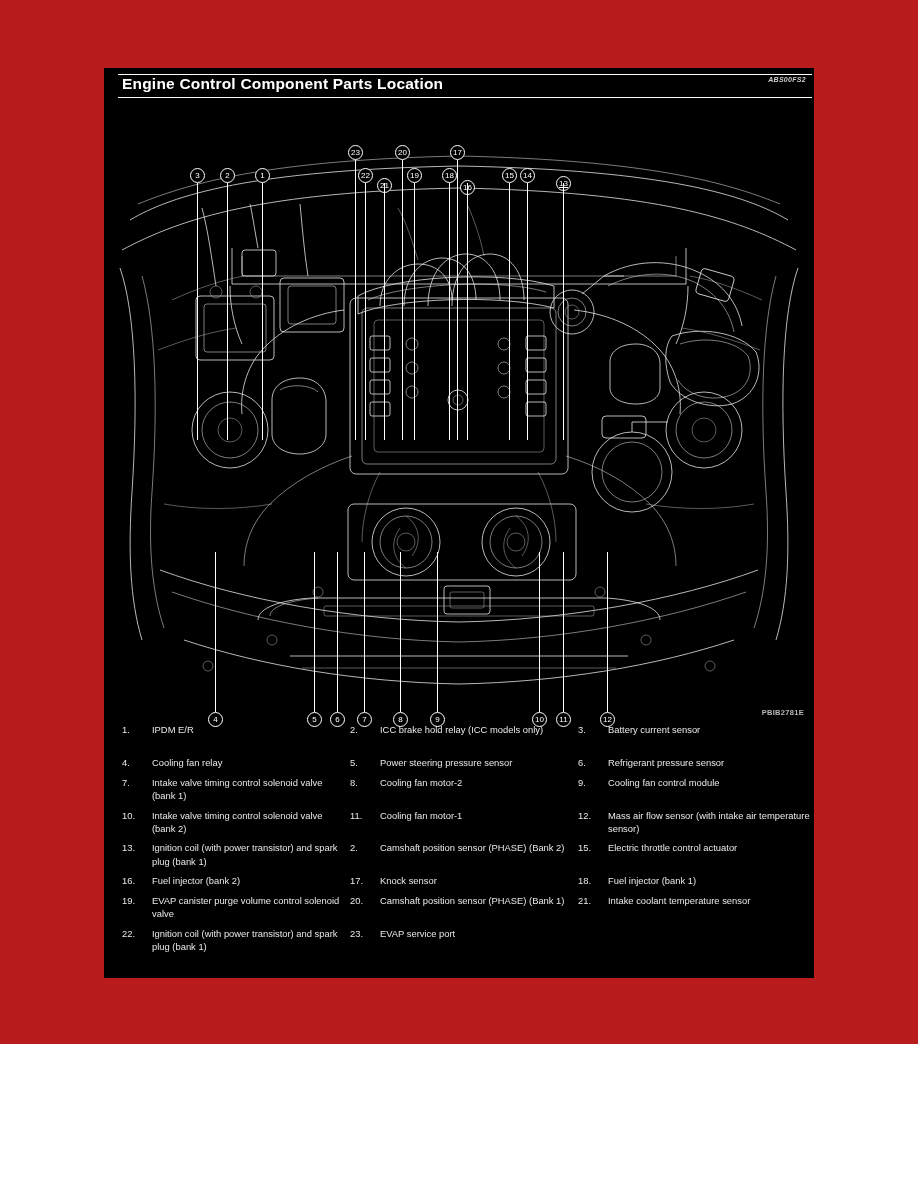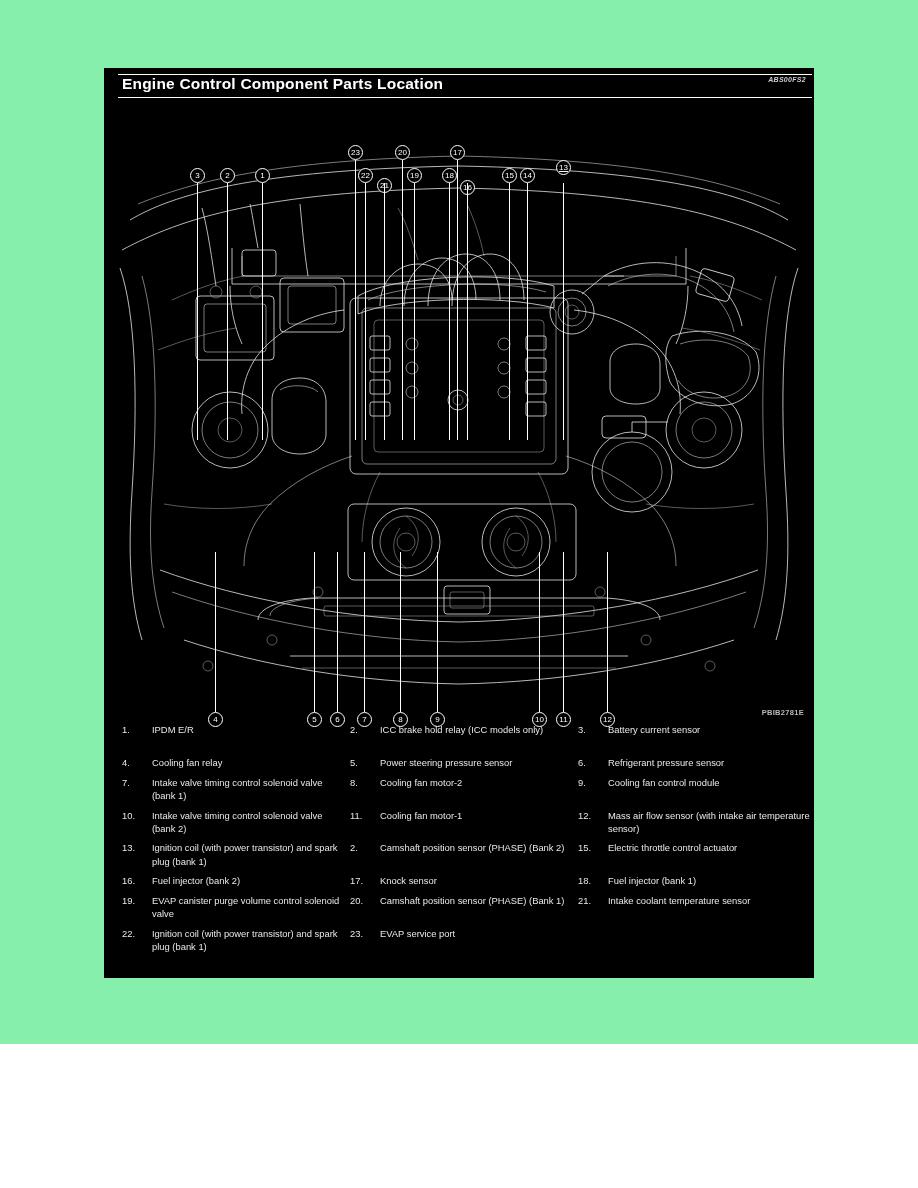--- a/index.html
+++ b/index.html
@@ -12,21 +12,21 @@
     height: 1188px;
     font-family: "Liberation Sans", sans-serif;
     position: relative;
     overflow: hidden;
   }
   .page {
     position: absolute;
     left: 0; top: 0;
     width: 918px;
     height: 1044px;
-    background: #86efac;
+    background: #b91c1c;
   }
   .figure-panel {
     position: absolute;
     left: 104px;
     top: 68px;
     width: 710px;
     height: 910px;
     background: #000000;
     color: #ffffff;
   }
@@ -331,21 +331,21 @@
         <div class="callout" style="left: 346px; top: 77px;">17</div>
         <div class="leader" style="left: 353px; top: 92px; height: 280px;"></div>
         <div class="callout" style="left: 338px; top: 100px;">18</div>
         <div class="leader" style="left: 345px; top: 115px; height: 257px;"></div>
         <div class="callout" style="left: 356px; top: 100px; margin-top: 12px;">16</div>
         <div class="leader" style="left: 363px; top: 115px; height: 257px;"></div>
         <div class="callout" style="left: 398px; top: 100px;">15</div>
         <div class="leader" style="left: 405px; top: 115px; height: 257px;"></div>
         <div class="callout" style="left: 416px; top: 100px;">14</div>
         <div class="leader" style="left: 423px; top: 115px; height: 257px;"></div>
-        <div class="callout" style="left: 452px; top: 92px; text-decoration: underline;">13</div>
+        <div class="callout" style="left: 452px; top: 108px; text-decoration: underline;">13</div>
         <div class="leader" style="left: 459px; top: 115px; height: 257px;"></div>
         <div class="callout" style="left: 104px; top: 644px;">4</div>
         <div class="leader" style="left: 111px; top: 484px; height: 160px;"></div>
         <div class="callout" style="left: 203px; top: 644px;">5</div>
         <div class="leader" style="left: 210px; top: 484px; height: 160px;"></div>
         <div class="callout" style="left: 226px; top: 644px;">6</div>
         <div class="leader" style="left: 233px; top: 484px; height: 160px;"></div>
         <div class="callout" style="left: 253px; top: 644px;">7</div>
         <div class="leader" style="left: 260px; top: 484px; height: 160px;"></div>
         <div class="callout" style="left: 289px; top: 644px;">8</div>

